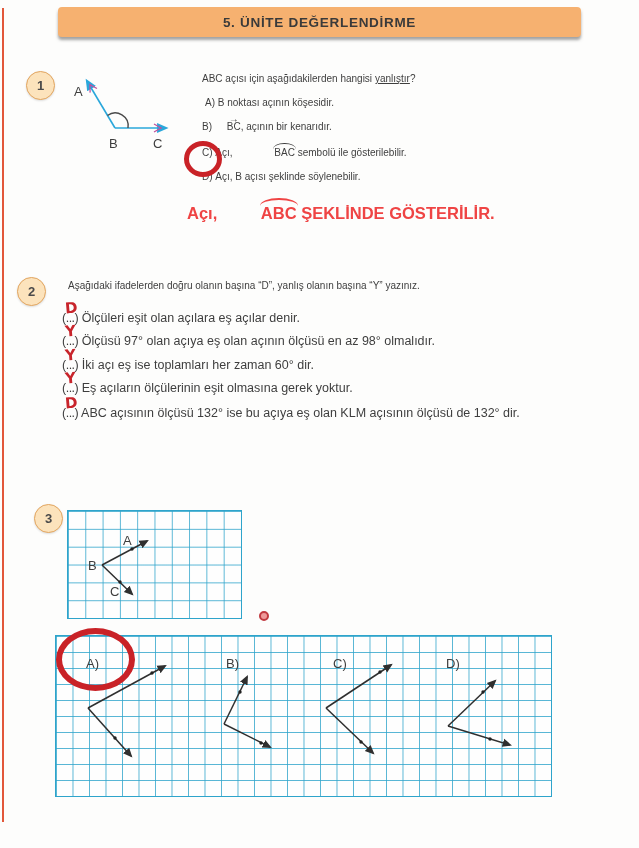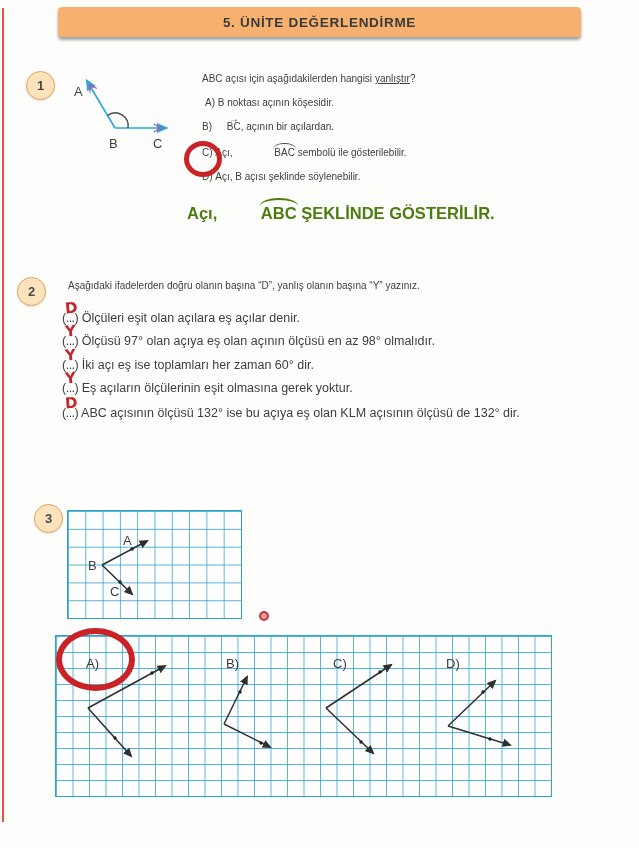--- a/index.html
+++ b/index.html
@@ -39,21 +39,21 @@
   .arcover::before {
     content:""; position:absolute; left:-1px; right:-1px; top:-4px; height:5px;
     border-top:1.3px solid currentColor;
     border-radius:50% 50% 0 0 / 100% 100% 0 0;
   }
 
   .red-circle { position:absolute; border:5px solid #C92227; border-radius:50%; z-index:6; }
 
   .answer-note {
     position:absolute; left:187px; top:204px; white-space:nowrap;
-    font-weight:bold; font-size:16.5px; color:#4d7c0f; z-index:4;
+    font-weight:bold; font-size:16.5px; color:#ef4444; z-index:4;
   }
   .answer-note .arcover::before { top:-6px; height:6px; border-top-width:2.5px; }
 
   
   .tf-row { position:absolute; white-space:nowrap; font-size:12.5px; }
   .tf-mark {
     position:absolute; left:3px; top:-12px; color:#C8242B; font-weight:bold;
     font-size:15px; transform:rotate(-5deg); font-family:"DejaVu Sans", sans-serif;
   }
   .tf-blank { letter-spacing:-0.5px; }
@@ -110,21 +110,21 @@
 
   <div class="tline" style="left:202px;top:73px">
     <span>ABC açısı için aşağıdakilerden hangisi </span><span class="ul">yanlıştır</span><span>?</span>
   </div>
 
   <div class="tline" style="left:205px;top:97px">
     <span>A)</span>&nbsp;<span>B noktası açının köşesidir.</span>
   </div>
 
   <div class="tline" style="left:202px;top:121px">
-    <span>B)</span>&nbsp;<span class="vec">BC</span><span>, açının bir açılardan.</span>
+    <span>B)</span>&nbsp;<span class="vec">BC</span><span>, açının bir kenarıdır.</span>
   </div>
 
   <div class="tline" style="left:202px;top:147px">
     <span>C)</span>&nbsp;<span>Açı, </span><span class="arcover">BAC</span><span> sembolü ile gösterilebilir.</span>
   </div>
 
   <div class="tline" style="left:202px;top:171px">
     <span>D)</span>&nbsp;<span>Açı, B açısı şeklinde söylenebilir.</span>
   </div>
 

